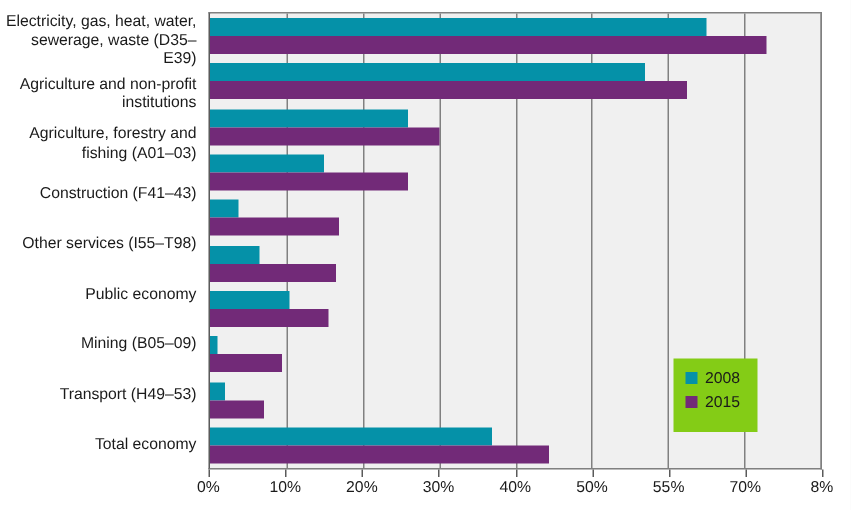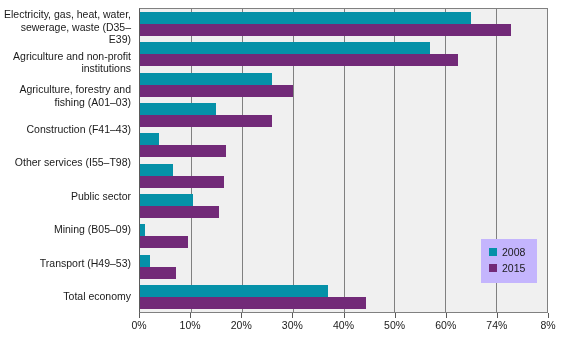--- a/index.html
+++ b/index.html
@@ -110,24 +110,23 @@
     font-size: 10.5px;
     color: #1a1a1a;
     white-space: nowrap;
   }
 
   
   #legend {
     position: absolute;
     left: 449px;
     top: 239px;
-    background: #c4b5fd;
-    padding: 5px 12px 7px 8px;
-    box-sizing: border-box;
-    margin-left: 32px;
+    background: #84cc16;
+    padding: 5px 12px 12px 8px;
+    box-sizing: border-box;
   }
   .legend-row {
     display: flex;
     align-items: center;
     height: 16px;
   }
   .legend-swatch {
     width: 8px;
     height: 8px;
     margin-right: 5px;
@@ -146,21 +145,21 @@
 
   <div id="category-axis">
       <div class="cat-label">Electricity, gas, heat, water,
 sewerage, waste (D35–E39)</div>
       <div class="cat-label">Agriculture and non-profit
 institutions</div>
       <div class="cat-label">Agriculture, forestry and
 fishing (A01–03)</div>
       <div class="cat-label">Construction (F41–43)</div>
       <div class="cat-label">Other services (I55–T98)</div>
-      <div class="cat-label">Public sector</div>
+      <div class="cat-label">Public economy</div>
       <div class="cat-label">Mining (B05–09)</div>
       <div class="cat-label">Transport (H49–53)</div>
       <div class="cat-label">Total economy</div>
     </div>
 
   <div id="plot-area">
     <div id="gridlines">
         <div class="gridline" style="left: 12.5%;"></div>
         <div class="gridline" style="left: 25%;"></div>
         <div class="gridline" style="left: 37.5%;"></div>
@@ -221,23 +220,23 @@
       <div class="tick-label" style="left: 12.5%;">10%</div>
       <div class="tick-mark" style="left: 25%;"></div>
       <div class="tick-label" style="left: 25%;">20%</div>
       <div class="tick-mark" style="left: 37.5%;"></div>
       <div class="tick-label" style="left: 37.5%; text-align: right;">30%</div>
       <div class="tick-mark" style="left: 50%;"></div>
       <div class="tick-label" style="left: 50%;">40%</div>
       <div class="tick-mark" style="left: 62.5%;"></div>
       <div class="tick-label" style="left: 62.5%;">50%</div>
       <div class="tick-mark" style="left: 75%;"></div>
-      <div class="tick-label" style="left: 75%;">60%</div>
+      <div class="tick-label" style="left: 75%;">55%</div>
       <div class="tick-mark" style="left: 87.5%;"></div>
-      <div class="tick-label" style="left: 87.5%;">74%</div>
+      <div class="tick-label" style="left: 87.5%;">70%</div>
       <div class="tick-mark" style="left: 100%;"></div>
       <div class="tick-label" style="left: 100%;">8%</div>
     </div>
 
   <div id="legend">
       <div class="legend-row">
         <span class="legend-swatch s2008" style="background: rgb(5, 145, 168);"></span>
         <span class="legend-text">2008</span>
       </div>
       <div class="legend-row">

